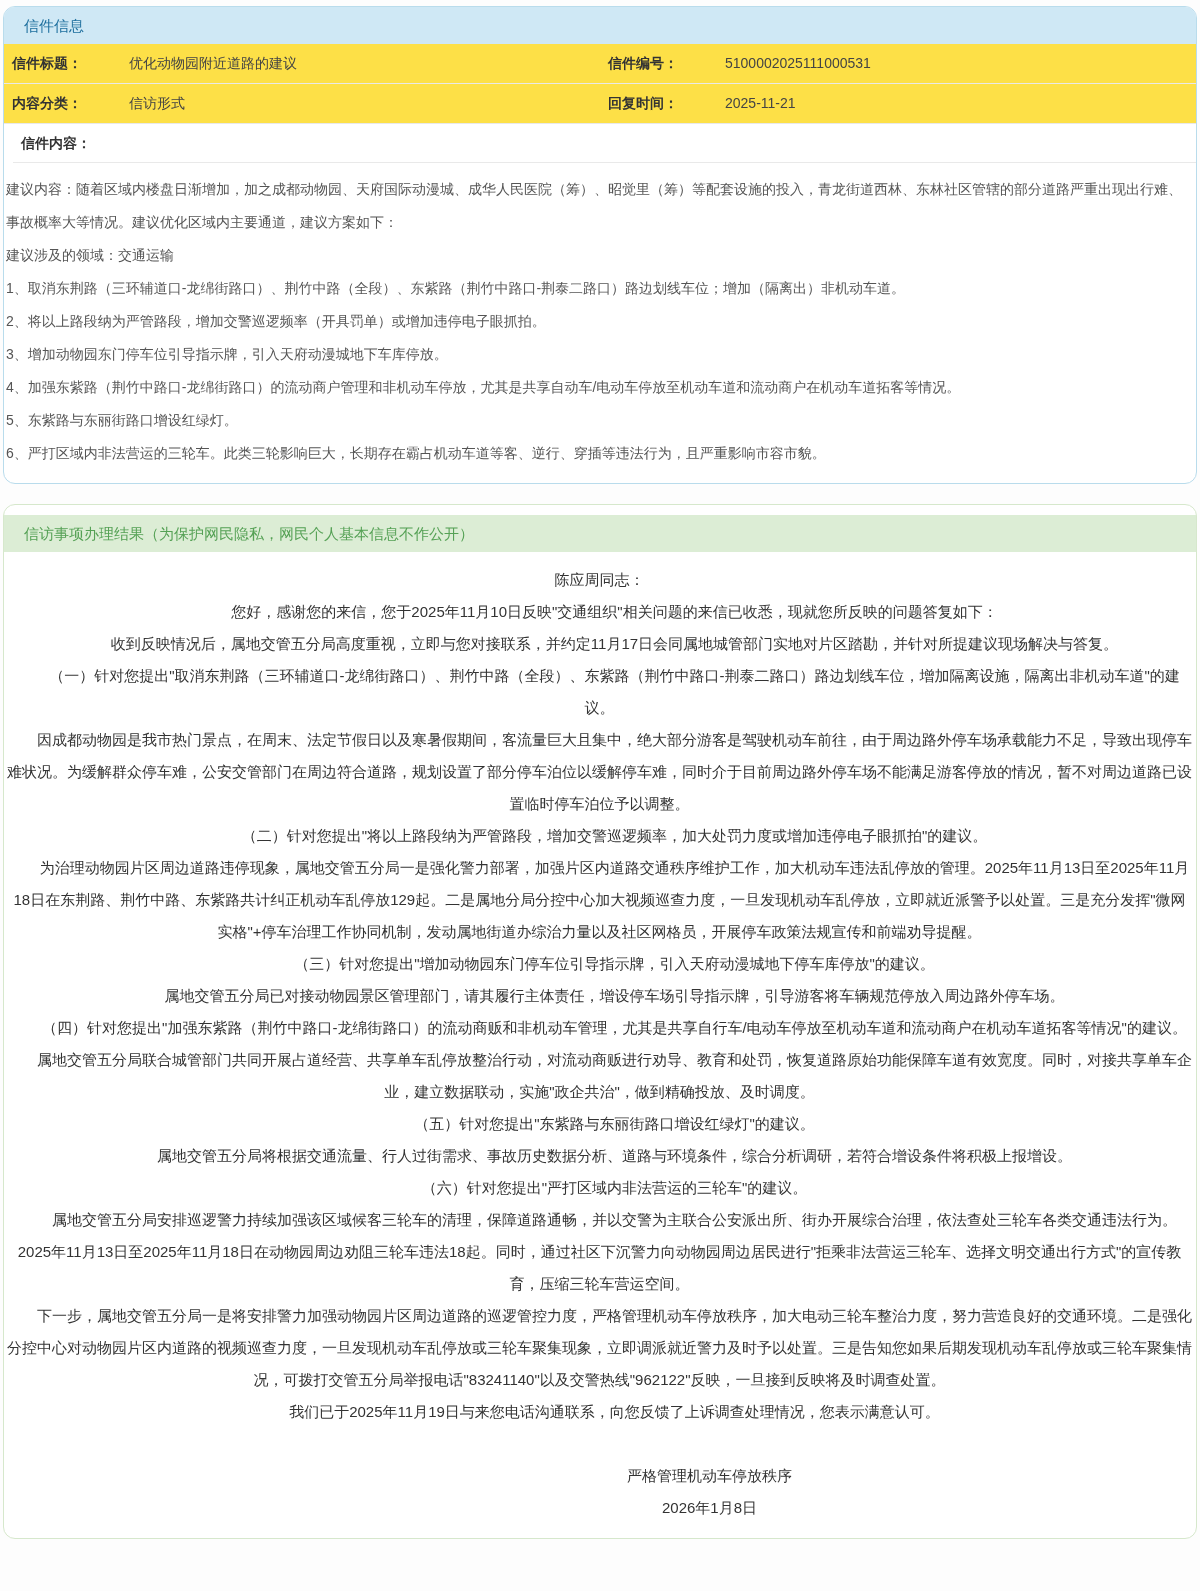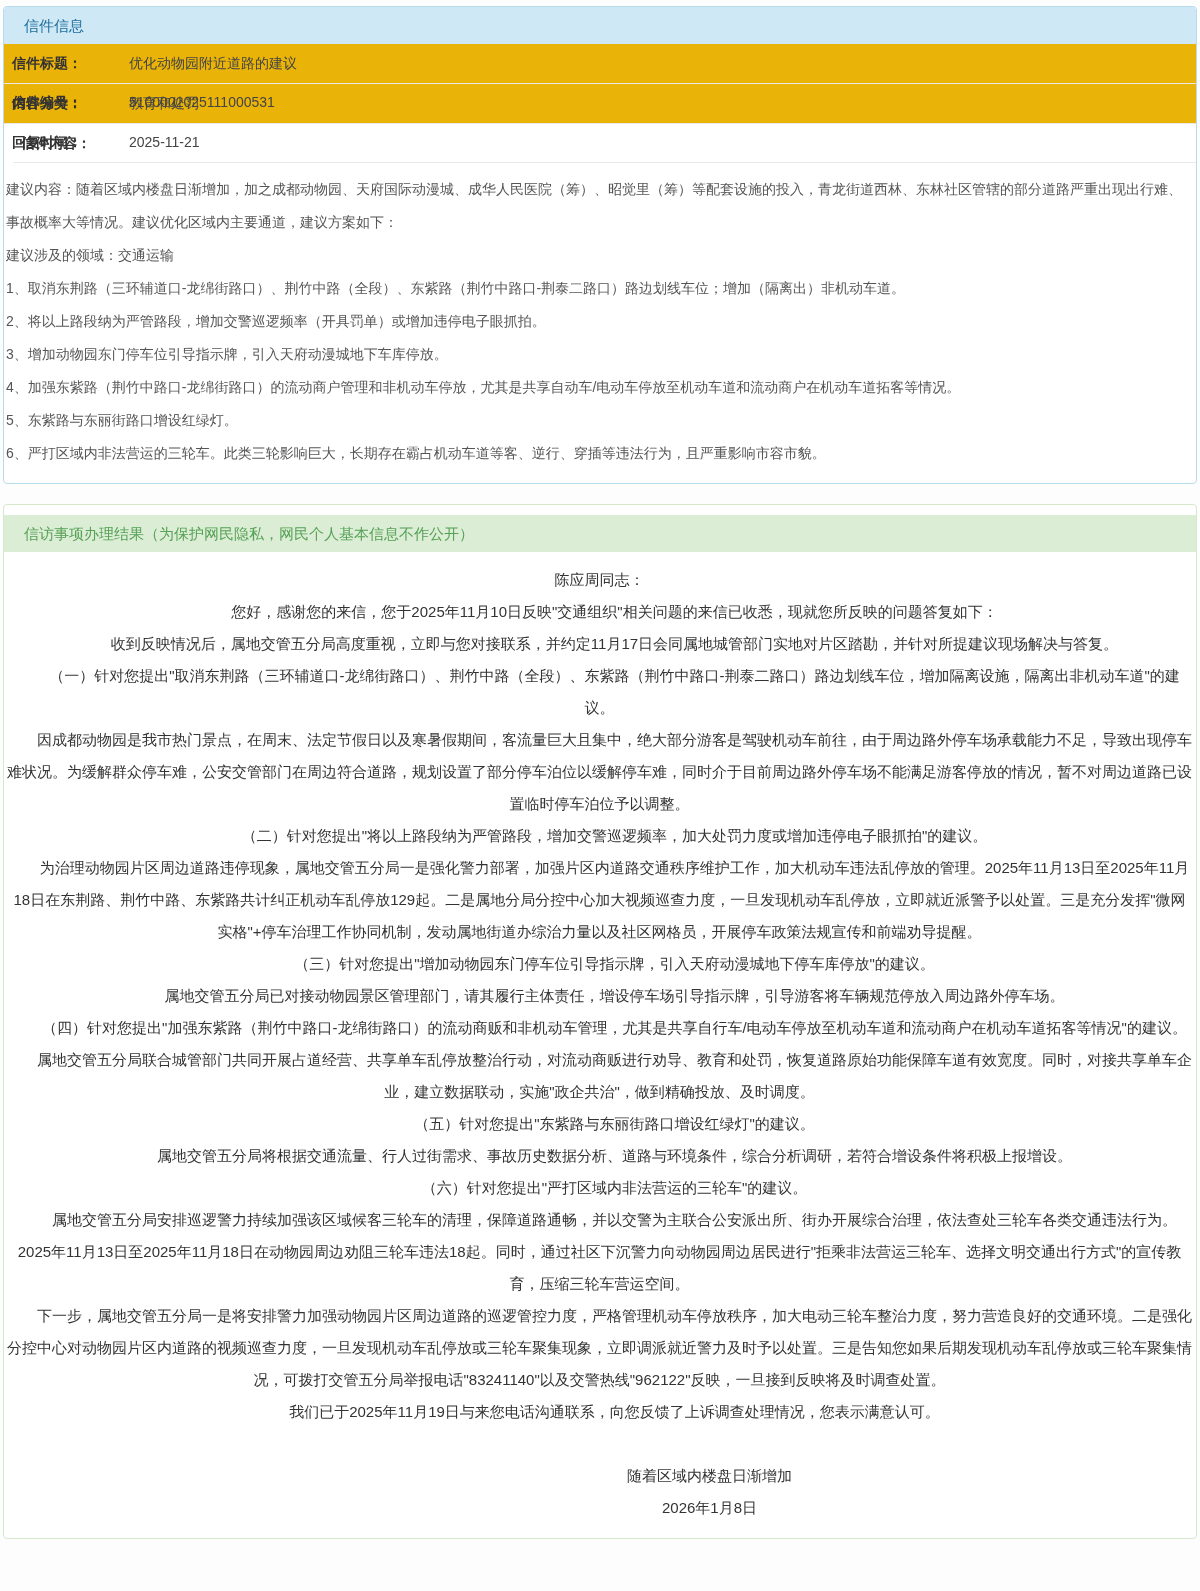--- a/index.html
+++ b/index.html
@@ -5,40 +5,40 @@
   html,body{ margin:0; padding:0; }
   body{
     width:1200px;
     background:#fdfdfd;
     font-family:"Liberation Sans","DejaVu Sans",sans-serif;
     color:#333;
   }
   .box{
     margin:0 3px;
     border:1px solid;
-    border-radius:4px;
+    border-radius:12px;
     overflow:hidden;
     background:#fff;
   }
   .box-letter{ margin-top:6px; border-color:#b9dcec; }
   .box-result{ margin-top:20px; border-color:#d6e8cc; margin-bottom:18px; }
   .panel-header{
     height:37px; line-height:37px;
     padding-left:20px;
     font-size:15px;
   }
   .panel-header.blue{ background:#cfe8f5; color:#1e6f9e; }
   .panel-header.green{ background:#dcedd5; color:#55a155;margin-top:10px; }
   .frow{
     display:flex;
     border-bottom:1px solid #e9e9e9;
     height:39px; line-height:39px;
     font-size:14px;
   }
-  .frow.alt{ background:#eab308;flex-direction:column; }
+  .frow.alt{ background:#fde047; }
   .cell{ width:50%; display:flex; }
   .flabel{
     font-weight:bold; color:#333;
     padding-left:8px; width:117px; flex:none;
   }
   .fvalue{ color:#444;text-align:center; }
   .content-label-row{
     height:38px; line-height:38px;
     border-bottom:1px solid #e9e9e9;
     font-weight:bold; font-size:14px;
@@ -77,21 +77,21 @@
     <div class="cell">
       <span class="flabel">信件编号：</span>
       <span class="fvalue">5100002025111000531</span>
     </div>
   </div>
 
 
   <div class="frow alt">
     <div class="cell">
       <span class="flabel">内容分类：</span>
-      <span class="fvalue">教育和处罚</span>
+      <span class="fvalue">信访形式</span>
     </div>
     <div class="cell">
       <span class="flabel">回复时间：</span>
       <span class="fvalue">2025-11-21</span>
     </div>
   </div>
 
   <div class="content-label-row">信件内容：</div>
 
   <div class="letter-content">
@@ -124,17 +124,17 @@
     <p class="indent">（四）针对您提出"加强东紫路（荆竹中路口-龙绵街路口）的流动商贩和非机动车管理，尤其是共享自行车/电动车停放至机动车道和流动商户在机动车道拓客等情况"的建议。</p>
     <p class="indent">属地交管五分局联合城管部门共同开展占道经营、共享单车乱停放整治行动，对流动商贩进行劝导、教育和处罚，恢复道路原始功能保障车道有效宽度。同时，对接共享单车企业，建立数据联动，实施"政企共治"，做到精确投放、及时调度。</p>
     <p class="indent">（五）针对您提出"东紫路与东丽街路口增设红绿灯"的建议。</p>
     <p class="indent">属地交管五分局将根据交通流量、行人过街需求、事故历史数据分析、道路与环境条件，综合分析调研，若符合增设条件将积极上报增设。</p>
     <p class="indent">（六）针对您提出"严打区域内非法营运的三轮车"的建议。</p>
     <p class="indent">属地交管五分局安排巡逻警力持续加强该区域候客三轮车的清理，保障道路通畅，并以交警为主联合公安派出所、街办开展综合治理，依法查处三轮车各类交通违法行为。2025年11月13日至2025年11月18日在动物园周边劝阻三轮车违法18起。同时，通过社区下沉警力向动物园周边居民进行"拒乘非法营运三轮车、选择文明交通出行方式"的宣传教育，压缩三轮车营运空间。</p>
     <p class="indent">下一步，属地交管五分局一是将安排警力加强动物园片区周边道路的巡逻管控力度，严格管理机动车停放秩序，加大电动三轮车整治力度，努力营造良好的交通环境。二是强化分控中心对动物园片区内道路的视频巡查力度，一旦发现机动车乱停放或三轮车聚集现象，立即调派就近警力及时予以处置。三是告知您如果后期发现机动车乱停放或三轮车聚集情况，可拨打交管五分局举报电话"83241140"以及交警热线"962122"反映，一旦接到反映将及时调查处置。</p>
     <p class="indent">我们已于2025年11月19日与来您电话沟通联系，向您反馈了上诉调查处理情况，您表示满意认可。</p>
 
     <div class="signature-block">
-      <p>随着区域内楼盘日渐增加</p>
+      <p>严格管理机动车停放秩序</p>
       <p>2026年1月8日</p>
     </div>
   </div>
 </div>
 
 </body></html>

